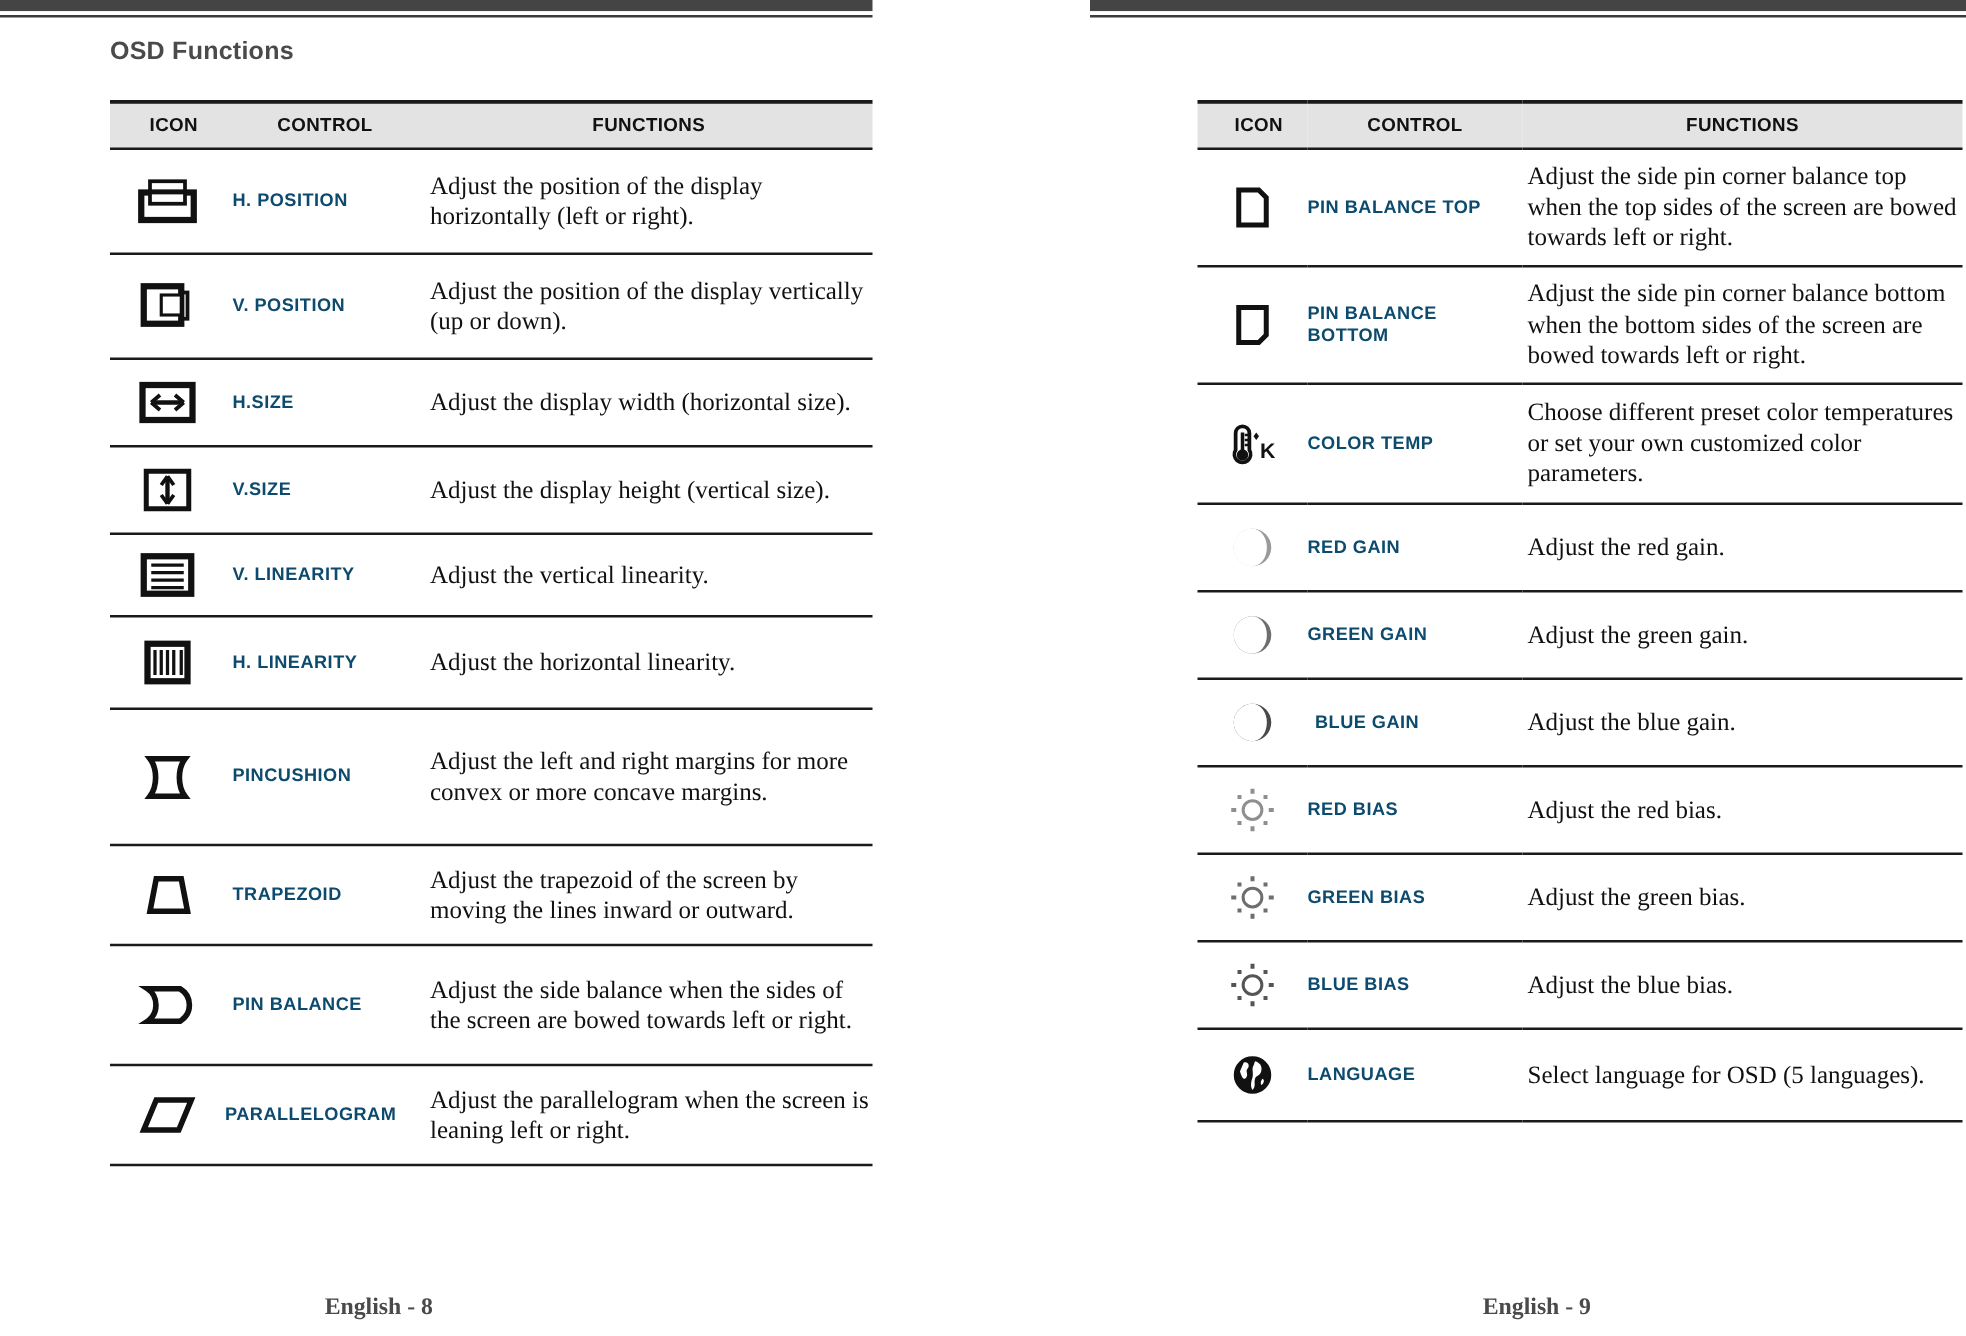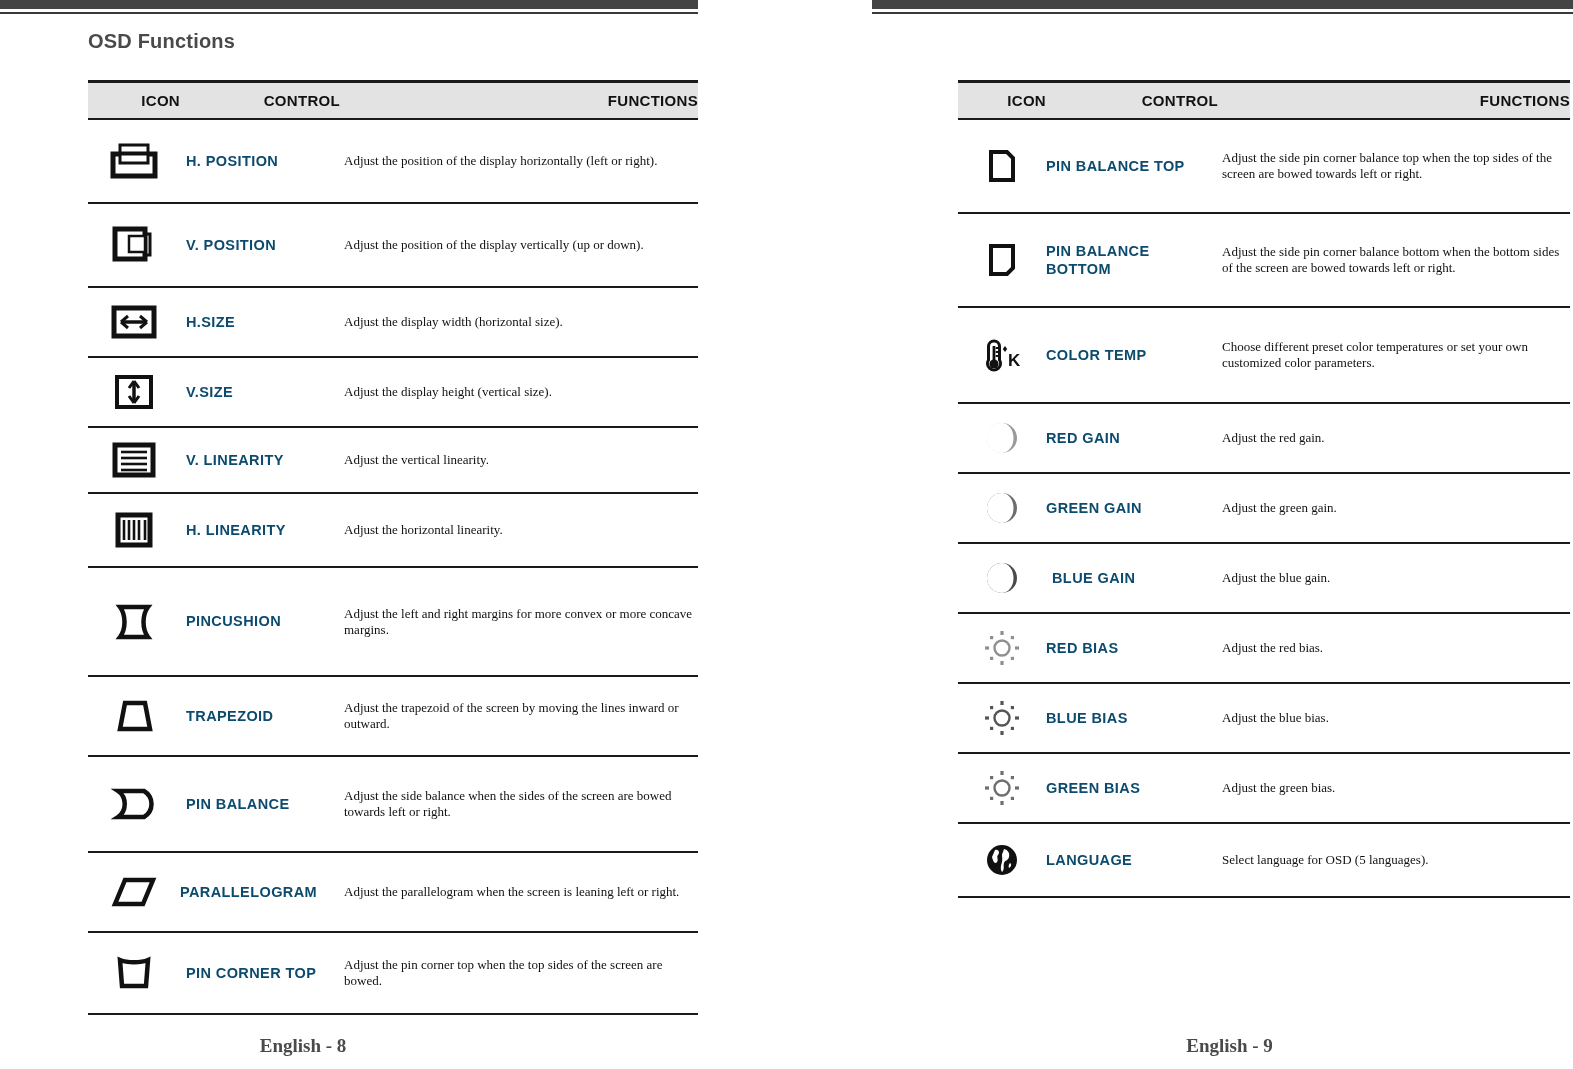--- a/index.html
+++ b/index.html
@@ -62,21 +62,21 @@
     border-collapse: collapse;
     table-layout: fixed;
   }
   .table-left  { left: 88px;  top: 80px; width: 610px; }
 
   .osd-table thead th {
     background: #e3e3e3;
     font-size: 15px;
     font-weight: bold;
     color: #111;
-    text-align: right;
+    text-align: center;
     padding: 9px 0 9px 0;
     border-top: 3px solid #1a1a1a;
     border-bottom: 2px solid #1a1a1a;
     letter-spacing: 0.3px;
   }
   .th-icon     { padding-left: 10px !important; }
   .th-control  { }
   .th-functions{ }
 
   .osd-table tbody td {
@@ -98,21 +98,21 @@
   .cell-control {
     font-size: 14.5px;
     font-weight: bold;
     color: #0c4a6e;
     letter-spacing: 0.4px;
     line-height: 1.25;
     padding-right: 4px !important;
   }
   .cell-func {
     font-family: "Liberation Serif", serif;
-    font-size: 13px;
+    font-size: 20px;
     color: #111;
     line-height: 1.22;
     padding-left: 4px !important;
     padding-right: 2px !important;
   }
   .cell-control.indent { padding-left: 6px !important; }
 
   .page-footer {
     position: absolute;
     bottom: 12px;
@@ -290,31 +290,20 @@
             <span>
               <svg class="icn" width="50" height="40" viewBox="0 0 50 40" aria-hidden="true">
                 <path d="M16,8 L44,8 L34,32 L6,32 Z" fill="#fff" stroke="#111" stroke-width="4.5"></path>
               </svg>
             </span>
           </td>
           <td class="cell-control">PARALLELOGRAM</td>
           <td class="cell-func">Adjust the parallelogram when the screen is leaning left or right.</td>
         </tr>
 
-        <tr style="height:82px">
-          <td class="cell-icon">
-            <span>
-              <svg class="icn" width="50" height="42" viewBox="0 0 50 42" aria-hidden="true">
-                <path d="M11,8 C18,11 32,11 39,8 L37,34 L13,34 Z" fill="#fff" stroke="#111" stroke-width="4.5" stroke-linejoin="miter"></path>
-              </svg>
-            </span>
-          </td>
-          <td class="cell-control indent">PIN CORNER TOP</td>
-          <td class="cell-func">Adjust the pin corner top when the top sides of the screen are bowed.</td>
-        </tr>
 
       </tbody>
     </table>
 
     <div class="page-footer footer-left">English - 8</div>
   </div>
 
   <div class="page page-right">
 
     <div class="top-rule-group right-rules">
@@ -442,60 +431,60 @@
             </span>
           </td>
           <td class="cell-control">RED BIAS</td>
           <td class="cell-func">Adjust the red bias.</td>
         </tr>
 
         <tr style="height:70px">
           <td class="cell-icon">
             <span>
               <svg class="icn" width="44" height="42" viewBox="0 0 44 42" aria-hidden="true">
+                <circle cx="22" cy="21" r="7.5" fill="none" stroke="#6e6e6e" stroke-width="2.4"></circle>
+                <g fill="#6e6e6e">
+                  <rect x="20.4" y="4" width="3.2" height="4"></rect>
+                  <rect x="20.4" y="34" width="3.2" height="4"></rect>
+                  <rect x="5" y="19.4" width="4" height="3.2"></rect>
+                  <rect x="35" y="19.4" width="4" height="3.2"></rect>
+                  <rect x="10" y="9" width="3.2" height="3.2"></rect>
+                  <rect x="30.8" y="9" width="3.2" height="3.2"></rect>
+                  <rect x="10" y="29.8" width="3.2" height="3.2"></rect>
+                  <rect x="30.8" y="29.8" width="3.2" height="3.2"></rect>
+                </g>
+              </svg>
+            </span>
+          </td>
+          <td class="cell-control">GREEN BIAS</td>
+          <td class="cell-func">Adjust the green bias.</td>
+        </tr>
+
+        <tr style="height:70px">
+          <td class="cell-icon">
+            <span>
+              <svg class="icn" width="44" height="42" viewBox="0 0 44 42" aria-hidden="true">
                 <circle cx="22" cy="21" r="7.5" fill="none" stroke="#555555" stroke-width="2.4"></circle>
                 <g fill="#555555">
                   <rect x="20.4" y="4" width="3.2" height="4"></rect>
                   <rect x="20.4" y="34" width="3.2" height="4"></rect>
                   <rect x="5" y="19.4" width="4" height="3.2"></rect>
                   <rect x="35" y="19.4" width="4" height="3.2"></rect>
                   <rect x="10" y="9" width="3.2" height="3.2"></rect>
                   <rect x="30.8" y="9" width="3.2" height="3.2"></rect>
                   <rect x="10" y="29.8" width="3.2" height="3.2"></rect>
                   <rect x="30.8" y="29.8" width="3.2" height="3.2"></rect>
                 </g>
               </svg>
             </span>
           </td>
           <td class="cell-control">BLUE BIAS</td>
           <td class="cell-func">Adjust the blue bias.</td>
         </tr>
 
-        <tr style="height:70px">
-          <td class="cell-icon">
-            <span>
-              <svg class="icn" width="44" height="42" viewBox="0 0 44 42" aria-hidden="true">
-                <circle cx="22" cy="21" r="7.5" fill="none" stroke="#6e6e6e" stroke-width="2.4"></circle>
-                <g fill="#6e6e6e">
-                  <rect x="20.4" y="4" width="3.2" height="4"></rect>
-                  <rect x="20.4" y="34" width="3.2" height="4"></rect>
-                  <rect x="5" y="19.4" width="4" height="3.2"></rect>
-                  <rect x="35" y="19.4" width="4" height="3.2"></rect>
-                  <rect x="10" y="9" width="3.2" height="3.2"></rect>
-                  <rect x="30.8" y="9" width="3.2" height="3.2"></rect>
-                  <rect x="10" y="29.8" width="3.2" height="3.2"></rect>
-                  <rect x="30.8" y="29.8" width="3.2" height="3.2"></rect>
-                </g>
-              </svg>
-            </span>
-          </td>
-          <td class="cell-control">GREEN BIAS</td>
-          <td class="cell-func">Adjust the green bias.</td>
-        </tr>
-
         <tr style="height:74px">
           <td class="cell-icon">
             <span>
               <svg class="icn" width="44" height="42" viewBox="0 0 44 42" aria-hidden="true">
                 <circle cx="22" cy="21" r="14" fill="#111" stroke="#111" stroke-width="2"></circle>
                 <path d="M15,11 C19,10 20,14 18,16 C16,18 19,20 17,23 C15,26 13,22 12,18 Z" fill="#fff"></path>
                 <path d="M24,10 C28,11 30,14 29,18 C28,22 25,21 24,24 C23,27 25,30 22,33 C20,30 21,26 22,23 C23,19 21,16 23,13 Z" fill="#fff"></path>
                 <path d="M30,24 C32,25 31,28 29,29 C28,27 29,25 30,24 Z" fill="#fff"></path>
               </svg>
             </span>

